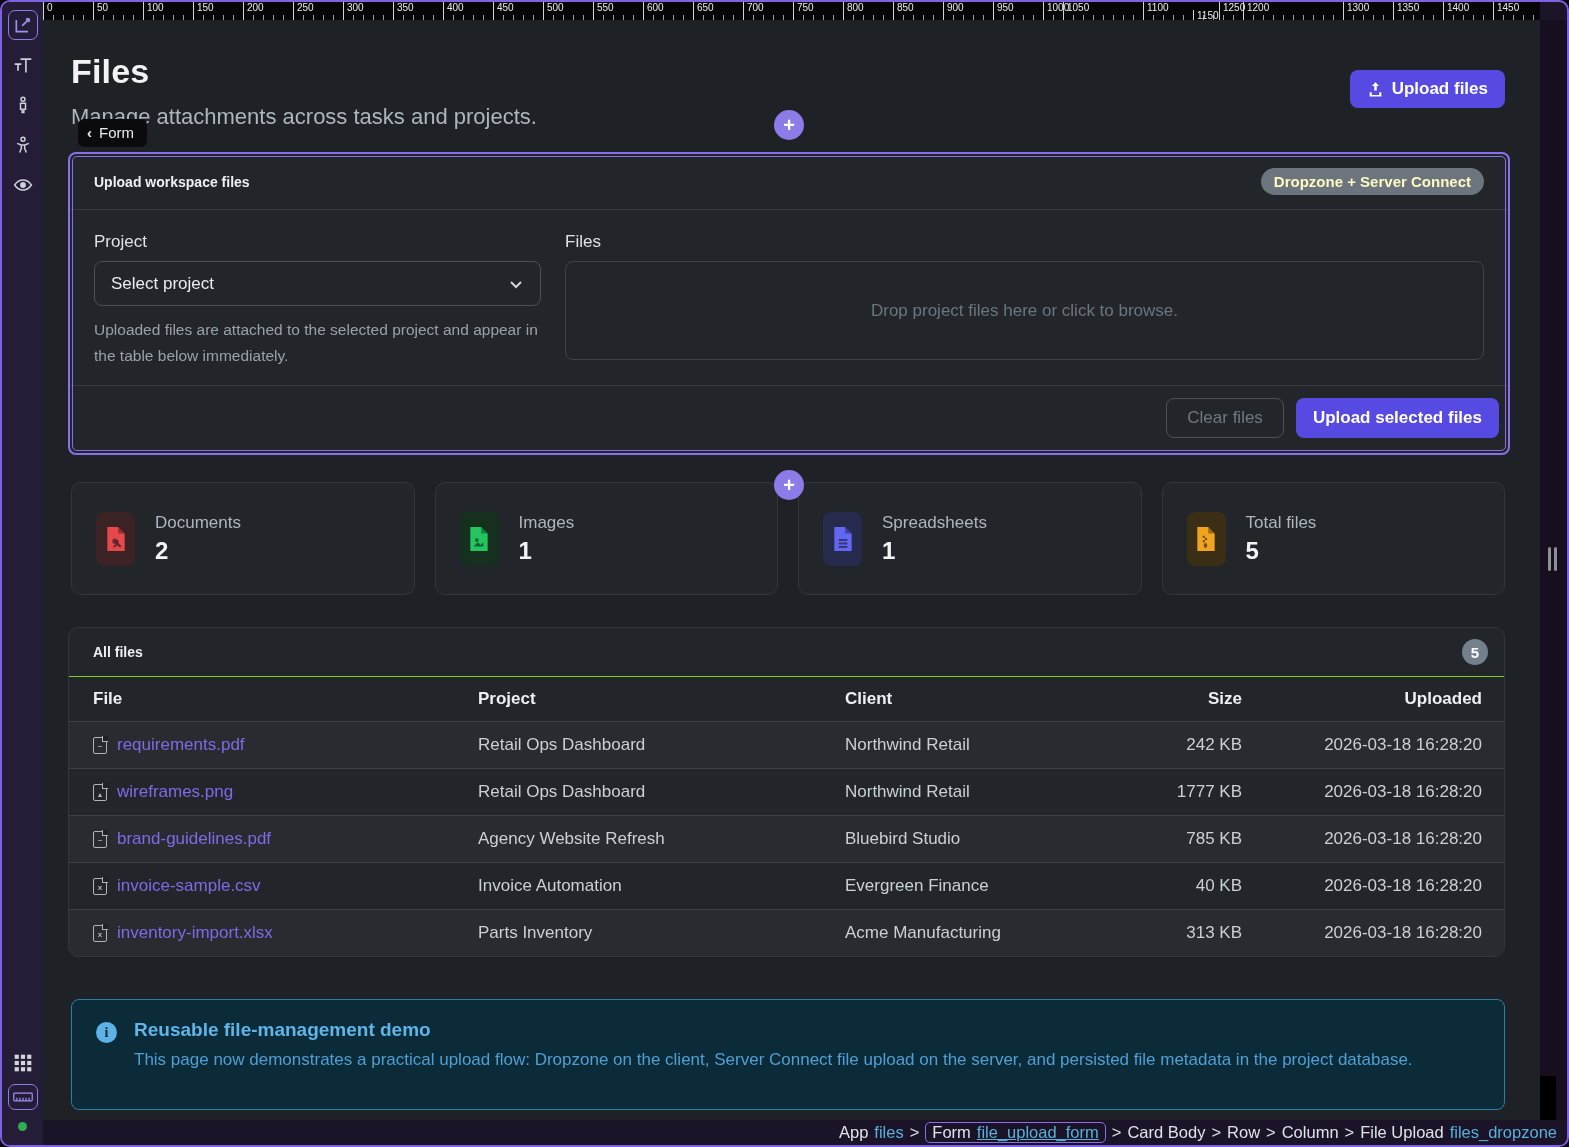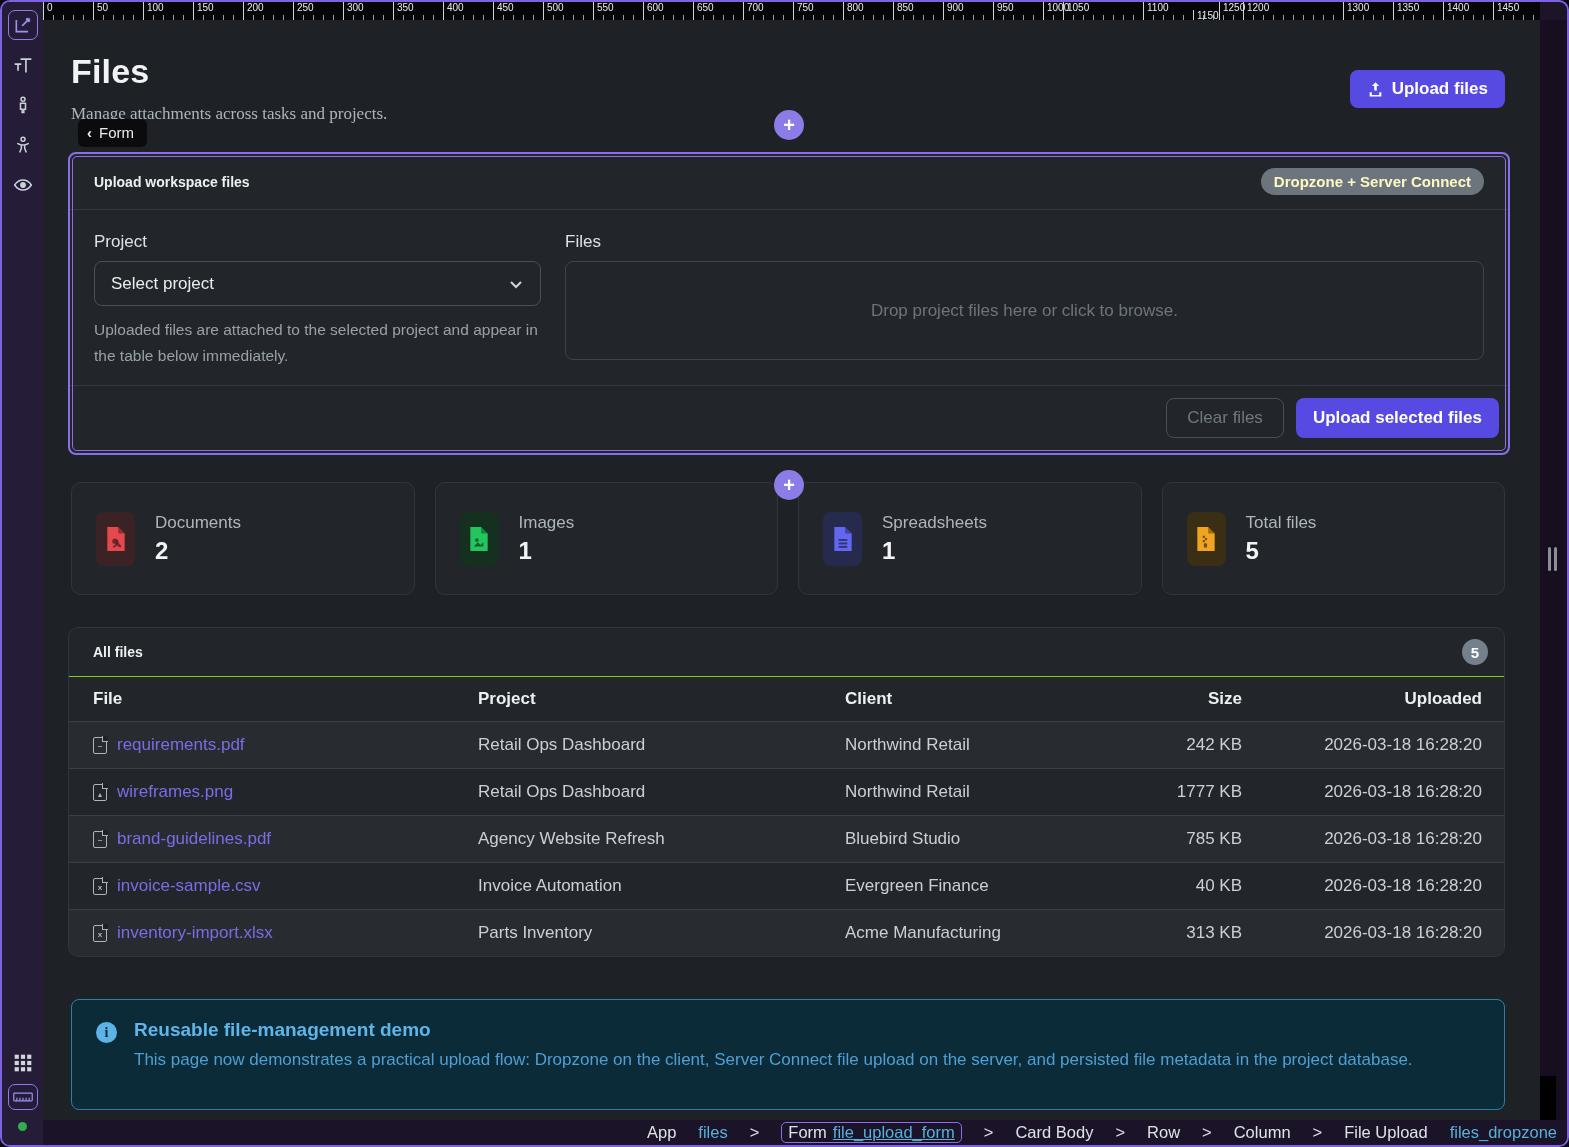--- a/index.html
+++ b/index.html
@@ -27,31 +27,31 @@
            background-size:100% 5px; background-position:0 100%; background-repeat:no-repeat; }
   .ruler .tick { position:absolute; top:0; height:18px; border-left:1px solid #cfd3d8; padding-left:3px;
                  font-size:10px; color:#e8eaed; line-height:12px; }
 
   
   .right-strip { position:absolute; right:0; top:18px; bottom:25px; width:27px; background:#170f20; z-index:4; }
   .resize-handle { position:absolute; left:8px; top:527px; width:12px; height:24px; display:flex; gap:3px; cursor:col-resize; }
   .resize-handle i { width:3px; height:24px; background:#8a8f98; border-radius:2px; }
   .scroll-thumb { position:absolute; right:11px; bottom:25px; width:16px; height:44px; background:#000; z-index:6; cursor:grab; }
   .bottombar { position:absolute; left:41px; right:0; bottom:0; height:25px; background:#1b1328; z-index:5;
-               display:flex; align-items:center; justify-content:flex-end; padding:0 10px; gap:22px;
+               display:flex; align-items:center; justify-content:flex-end; padding:0 10px; gap:6px;
                font-size:16.5px; color:#dfe3e8; white-space:nowrap; }
   .bottombar .cy { color:#57b1d9; }
   .bottombar .crumb-box { border:1px solid #8a6fe8; border-radius:5px; padding:0 6px; display:flex; gap:6px; }
   .bottombar .crumb-box .cy { text-decoration:underline; }
 
   
   .canvas { position:absolute; left:41px; top:18px; width:1497px; bottom:25px; background:#1e2227; overflow:hidden; }
 
   .page-title { position:absolute; left:28px; top:32px; font-size:34px; font-weight:700; color:#f1f3f5; letter-spacing:.2px; }
-  .page-sub   { position:absolute; left:28px; top:84px; font-size:17px; color:#adb5bd;font-family:Liberation Serif, serif; }
+  .page-sub   { position:absolute; left:28px; top:84px; font-size:22px; color:#adb5bd; }
 
   .btn { display:inline-flex; align-items:center; gap:8px; border-radius:8px; font-size:17px; cursor:pointer; border:1px solid transparent; }
   .btn-primary { background:#574ae2; color:#fff; padding:8px 16px; font-weight:600; }
   .btn-outline { background:transparent; color:#6f7880; border-color:#495057; padding:9px 20px; }
   .upload-top { position:absolute; right:35px; top:50px; }
 
   .plus-fab { position:absolute; width:30px; height:30px; border-radius:50%; background:#8b7ce8; color:#fff;
               display:flex; align-items:center; justify-content:center; font-size:20px; font-weight:700; cursor:pointer; z-index:3; line-height:1; }
   .plus-1 { left:731px; top:90px; }
   .plus-2 { left:731px; top:450px; }

